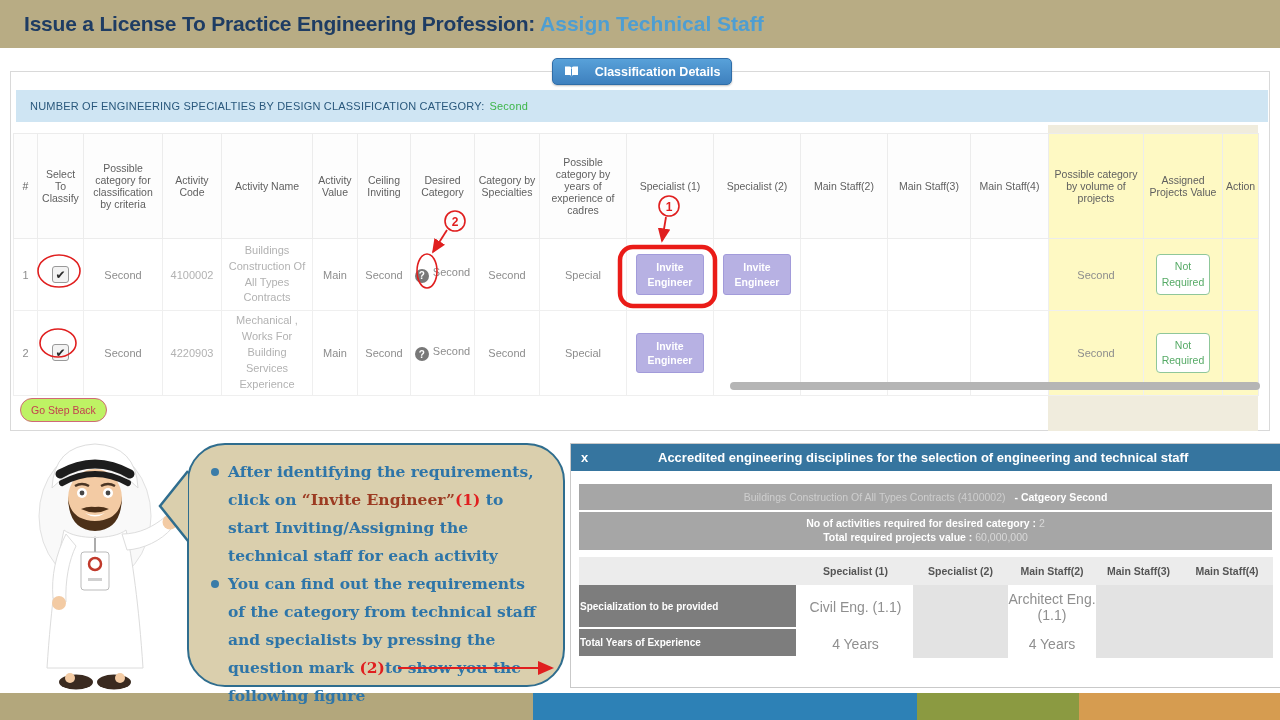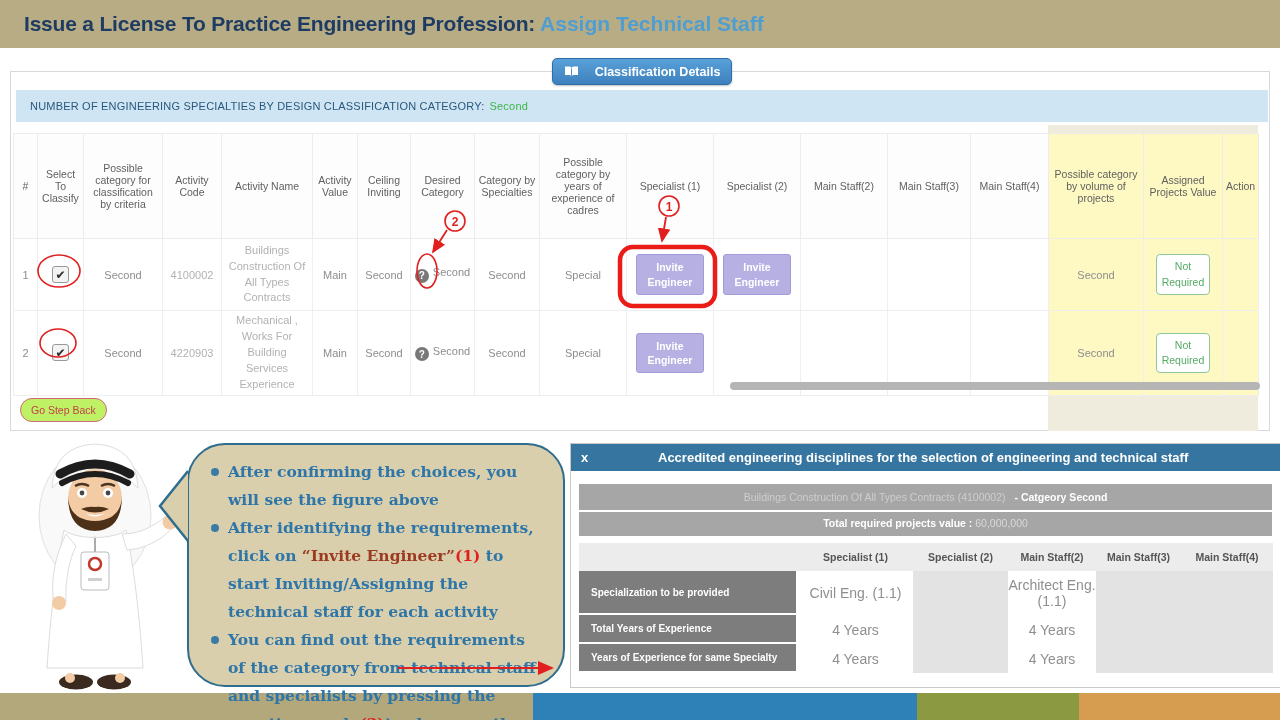--- a/index.html
+++ b/index.html
@@ -80,21 +80,21 @@
   .mband1 .act { color:#cecece; }
   .mband1 .cat { color:#fff; font-weight:bold; }
   .mband2 { margin:2px 8px 0 8px; background:#a6a6a6; text-align:center; padding:4px 0 6px 0;
             font-size:10.5px; color:#fff; font-weight:bold; line-height:14px; }
   .mband2 .v { color:#d8d8d8; font-weight:400; }
   table.modtable { margin:7px 8px 0 8px; width:694px; table-layout:fixed; border-collapse:separate;
                    border-spacing:0; }
   .modtable th { background:#ececec; font-size:10.5px; color:#555; font-weight:600; height:28px;
                  text-align:center; vertical-align:middle; }
   .modtable td.lbl { background:#7d7d7d; color:#fff; font-size:10px; font-weight:bold; text-align:left;
-                     padding-left:12px; border-bottom:2px solid #fff; border-right:2px solid #fff;
+                     padding-left:1px; border-bottom:2px solid #fff; border-right:2px solid #fff;
                      vertical-align:middle; }
   .modtable td.w  { background:#fff;    color:#8f8f8f; font-size:14px; text-align:center; vertical-align:middle; }
   .modtable td.lt { background:#e3e3e3; font-size:10px; text-align:center; vertical-align:middle; }
 
   
   .footer { position:absolute; left:0; top:693px; width:1280px; height:27px; display:flex; }
   .footer div { height:27px; }
 
   
   .overlay { position:absolute; left:0; top:0; z-index:60; pointer-events:none; }
@@ -254,24 +254,20 @@
   <rect x="86" y="144" width="14" height="3" fill="#d0d0d0"></rect>
   <ellipse cx="74" cy="248" rx="17" ry="7.5" fill="#3a2a20"></ellipse>
   <ellipse cx="112" cy="248" rx="17" ry="7.5" fill="#3a2a20"></ellipse>
   <circle cx="68" cy="244" r="5" fill="#f3cba4"></circle>
   <circle cx="118" cy="244" r="5" fill="#f3cba4"></circle>
 </svg>
 
 <div class="bubble">
   <div class="brow">
     <span class="dot"></span>
-    <p><span>After confirming  the choices, you will see the figure above</span></p>
-  </div>
-  <div class="brow">
-    <span class="dot"></span>
     <p>
       <span>After identifying the requirements, click on </span><span class="hl-brown">“Invite Engineer”</span><span class="hl-red">(1)</span><span> to start Inviting/Assigning the technical staff for each activity</span>
     </p>
   </div>
   <div class="brow">
     <span class="dot"></span>
     <p>
       <span>You can find out the requirements of the category from technical  staff and specialists by pressing the question mark </span><span class="hl-red">(2)</span><span>to show you the following figure</span>
     </p>
   </div>
@@ -283,20 +279,21 @@
 <div class="modal">
   <div class="modal-header">
     <span class="modal-close">x</span>
     <span class="modal-title">Accredited engineering disciplines for the selection of engineering and technical staff</span>
   </div>
   <div class="mband1">
     <span class="act">Buildings Construction Of All Types Contracts (4100002)</span>
     <span class="cat">- Catgeory Second</span>
   </div>
   <div class="mband2">
+    <div><span>No of activities required for desired category : </span><span class="v">2</span></div>
     <div><span>Total required projects value : </span><span class="v">60,000,000</span></div>
   </div>
   <table class="modtable">
     <colgroup>
       <col style="width:219px">
         <col style="width:115px">
         <col style="width:95px">
       <col style="width:88px">
         <col style="width:85px">
         <col style="width:92px">
@@ -321,28 +318,20 @@
         <td class="lt"></td>
       </tr>
       <tr style="height:29px">
         <td class="lbl">Total Years of Experience</td>
         <td class="w">4 Years</td>
         <td class="lt"></td>
         <td class="w">4 Years</td>
         <td class="lt"></td>
         <td class="lt"></td>
       </tr>
-      <tr style="height:29px">
-        <td class="lbl">Years of Experience for same Specialty</td>
-        <td class="w">4 Years</td>
-        <td class="lt"></td>
-        <td class="w">4 Years</td>
-        <td class="lt"></td>
-        <td class="lt"></td>
-      </tr>
     </tbody>
   </table>
 </div>
 
 <div class="footer">
   <div style="width: 533px; background-color: rgb(179, 167, 124);" title="Second"></div>
   <div style="width: 384px; background-color: rgb(45, 129, 182);"></div>
   <div style="width: 162px; background-color: rgb(139, 154, 65);"></div>
   <div style="width: 201px; background-color: rgb(214, 156, 80);"></div>
 </div>

